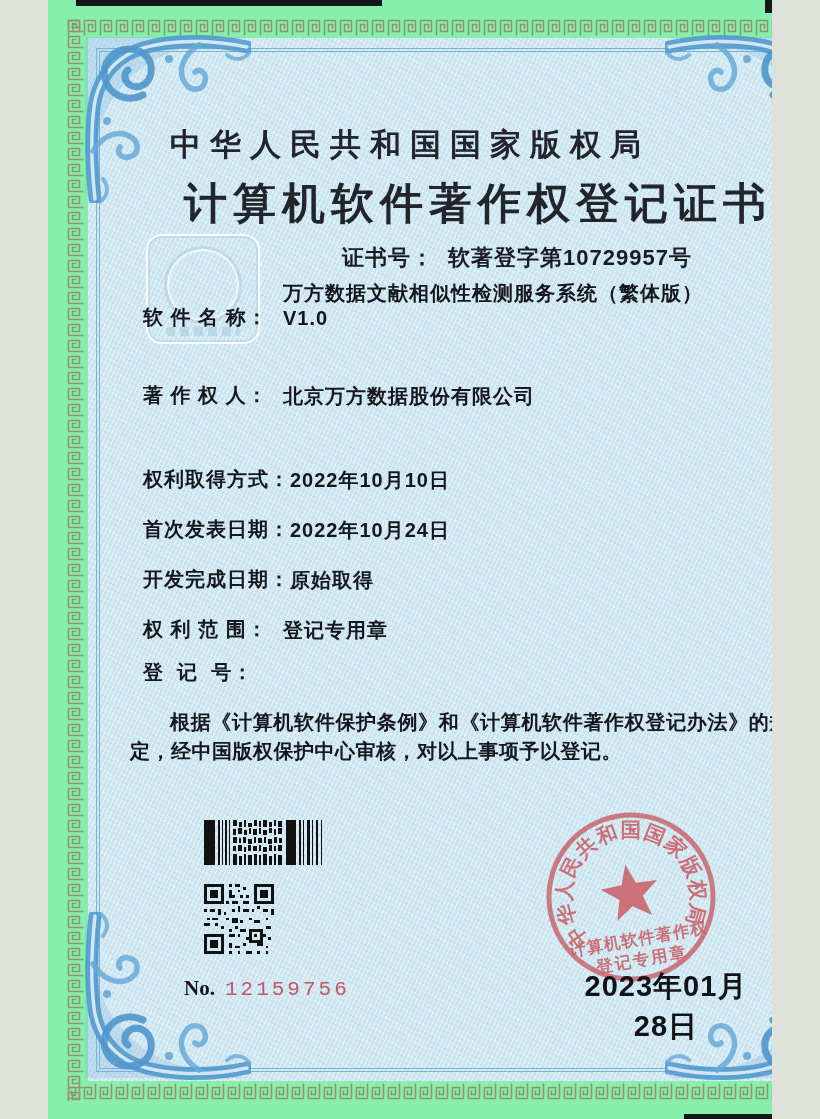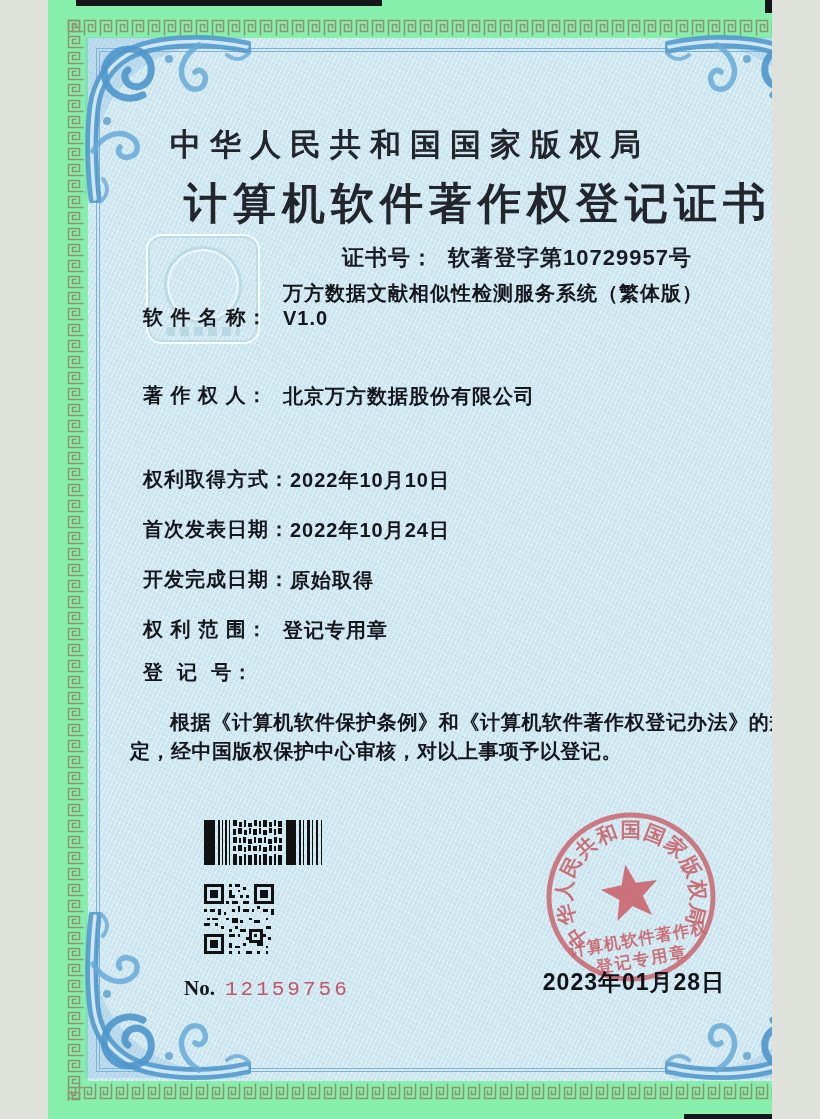--- a/index.html
+++ b/index.html
@@ -102,22 +102,22 @@
   .barcode{ position:absolute; left:156px; top:820px; width:128px; height:45px; }
   .qrcode{ position:absolute; left:156px; top:884px; width:70px; height:70px; }
 
   .serial{ position:absolute; left:136px; top:976px; font-size:21px; }
   .serial .no{ font-family:"Liberation Serif", serif; color:#15161a; font-weight:600; }
   .serial .num{ font-family:"Liberation Mono", monospace; color:#c25568; letter-spacing:3px; margin-left:10px; }
 
   .seal{ position:absolute; left:494px; top:808px; width:178px; height:178px;
          transform:rotate(-10deg); opacity:.9; }
   .issue-date{
-    position:absolute; left:491px; top:967px; width:190px; text-align:center;
-    font-size:23px; font-weight:bold; color:#111318; letter-spacing:1px;
+    position:absolute; left:523px; top:967px; width:190px; text-align:center;
+    font-size:29px; font-weight:bold; color:#111318; letter-spacing:1px;
   }
 </style>
 </head>
 <body>
 
 <div class="page">
 
   <svg width="0" height="0" style="position:absolute" aria-hidden="true">
     <defs>
       <symbol id="flourish" viewBox="0 0 170 170">

